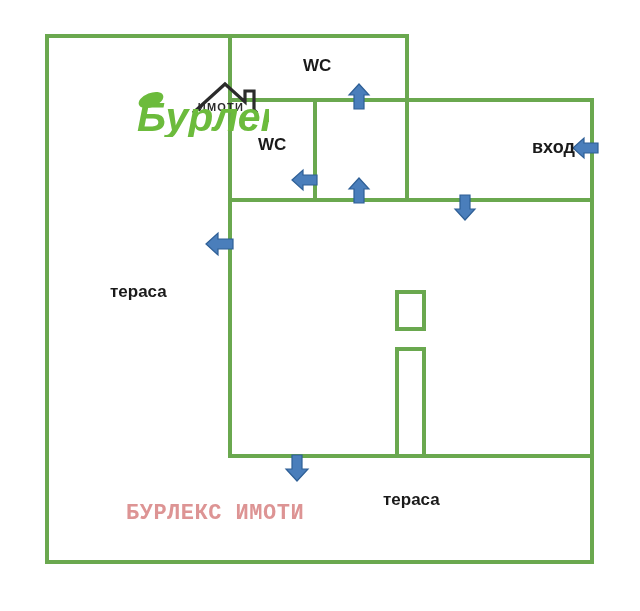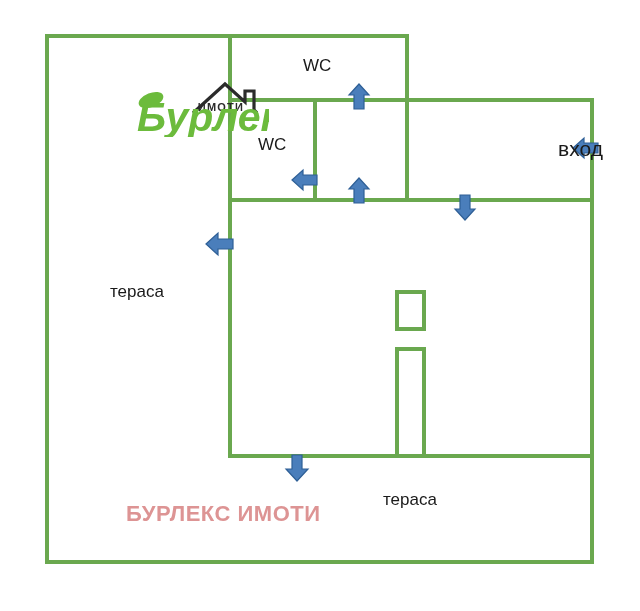--- a/index.html
+++ b/index.html
@@ -24,37 +24,38 @@
     width: 640px;
     height: 611px;
   }
   .plan-label {
     position: absolute;
     color: #1a1a1a;
     font-size: 17px;
     font-family: "Liberation Sans", sans-serif;
     white-space: nowrap;
     line-height: 1;
+    font-weight: bold;
   }
   #label-wc-top   { left: 303px; top: 57px; }
   #label-wc-mid   { left: 258px; top: 136px; }
-  #label-vhod     { left: 532px; top: 138px; font-size: 21px; margin-left: 26px; }
+  #label-vhod     { left: 532px; top: 138px; font-size: 18px; }
   #label-terasa-left  { left: 110px; top: 283px; }
   #label-terasa-bottom{ left: 383px; top: 491px; }
 
   #watermark-text {
     position: absolute;
     left: 126px;
     top: 501px;
     color: #dd9494;
     font-size: 22px;
     font-weight: bold;
     letter-spacing: 0.5px;
     white-space: nowrap;
-    font-family: Liberation Sans, sans-serif;
+    font-family: Liberation Mono, monospace;
   }
 
   #logo-block {
     position: absolute;
     left: 133px;
     top: 71px;
     width: 136px;
     height: 66px;
   }
   #logo-block svg { display: block; width: 136px; height: 66px; }

